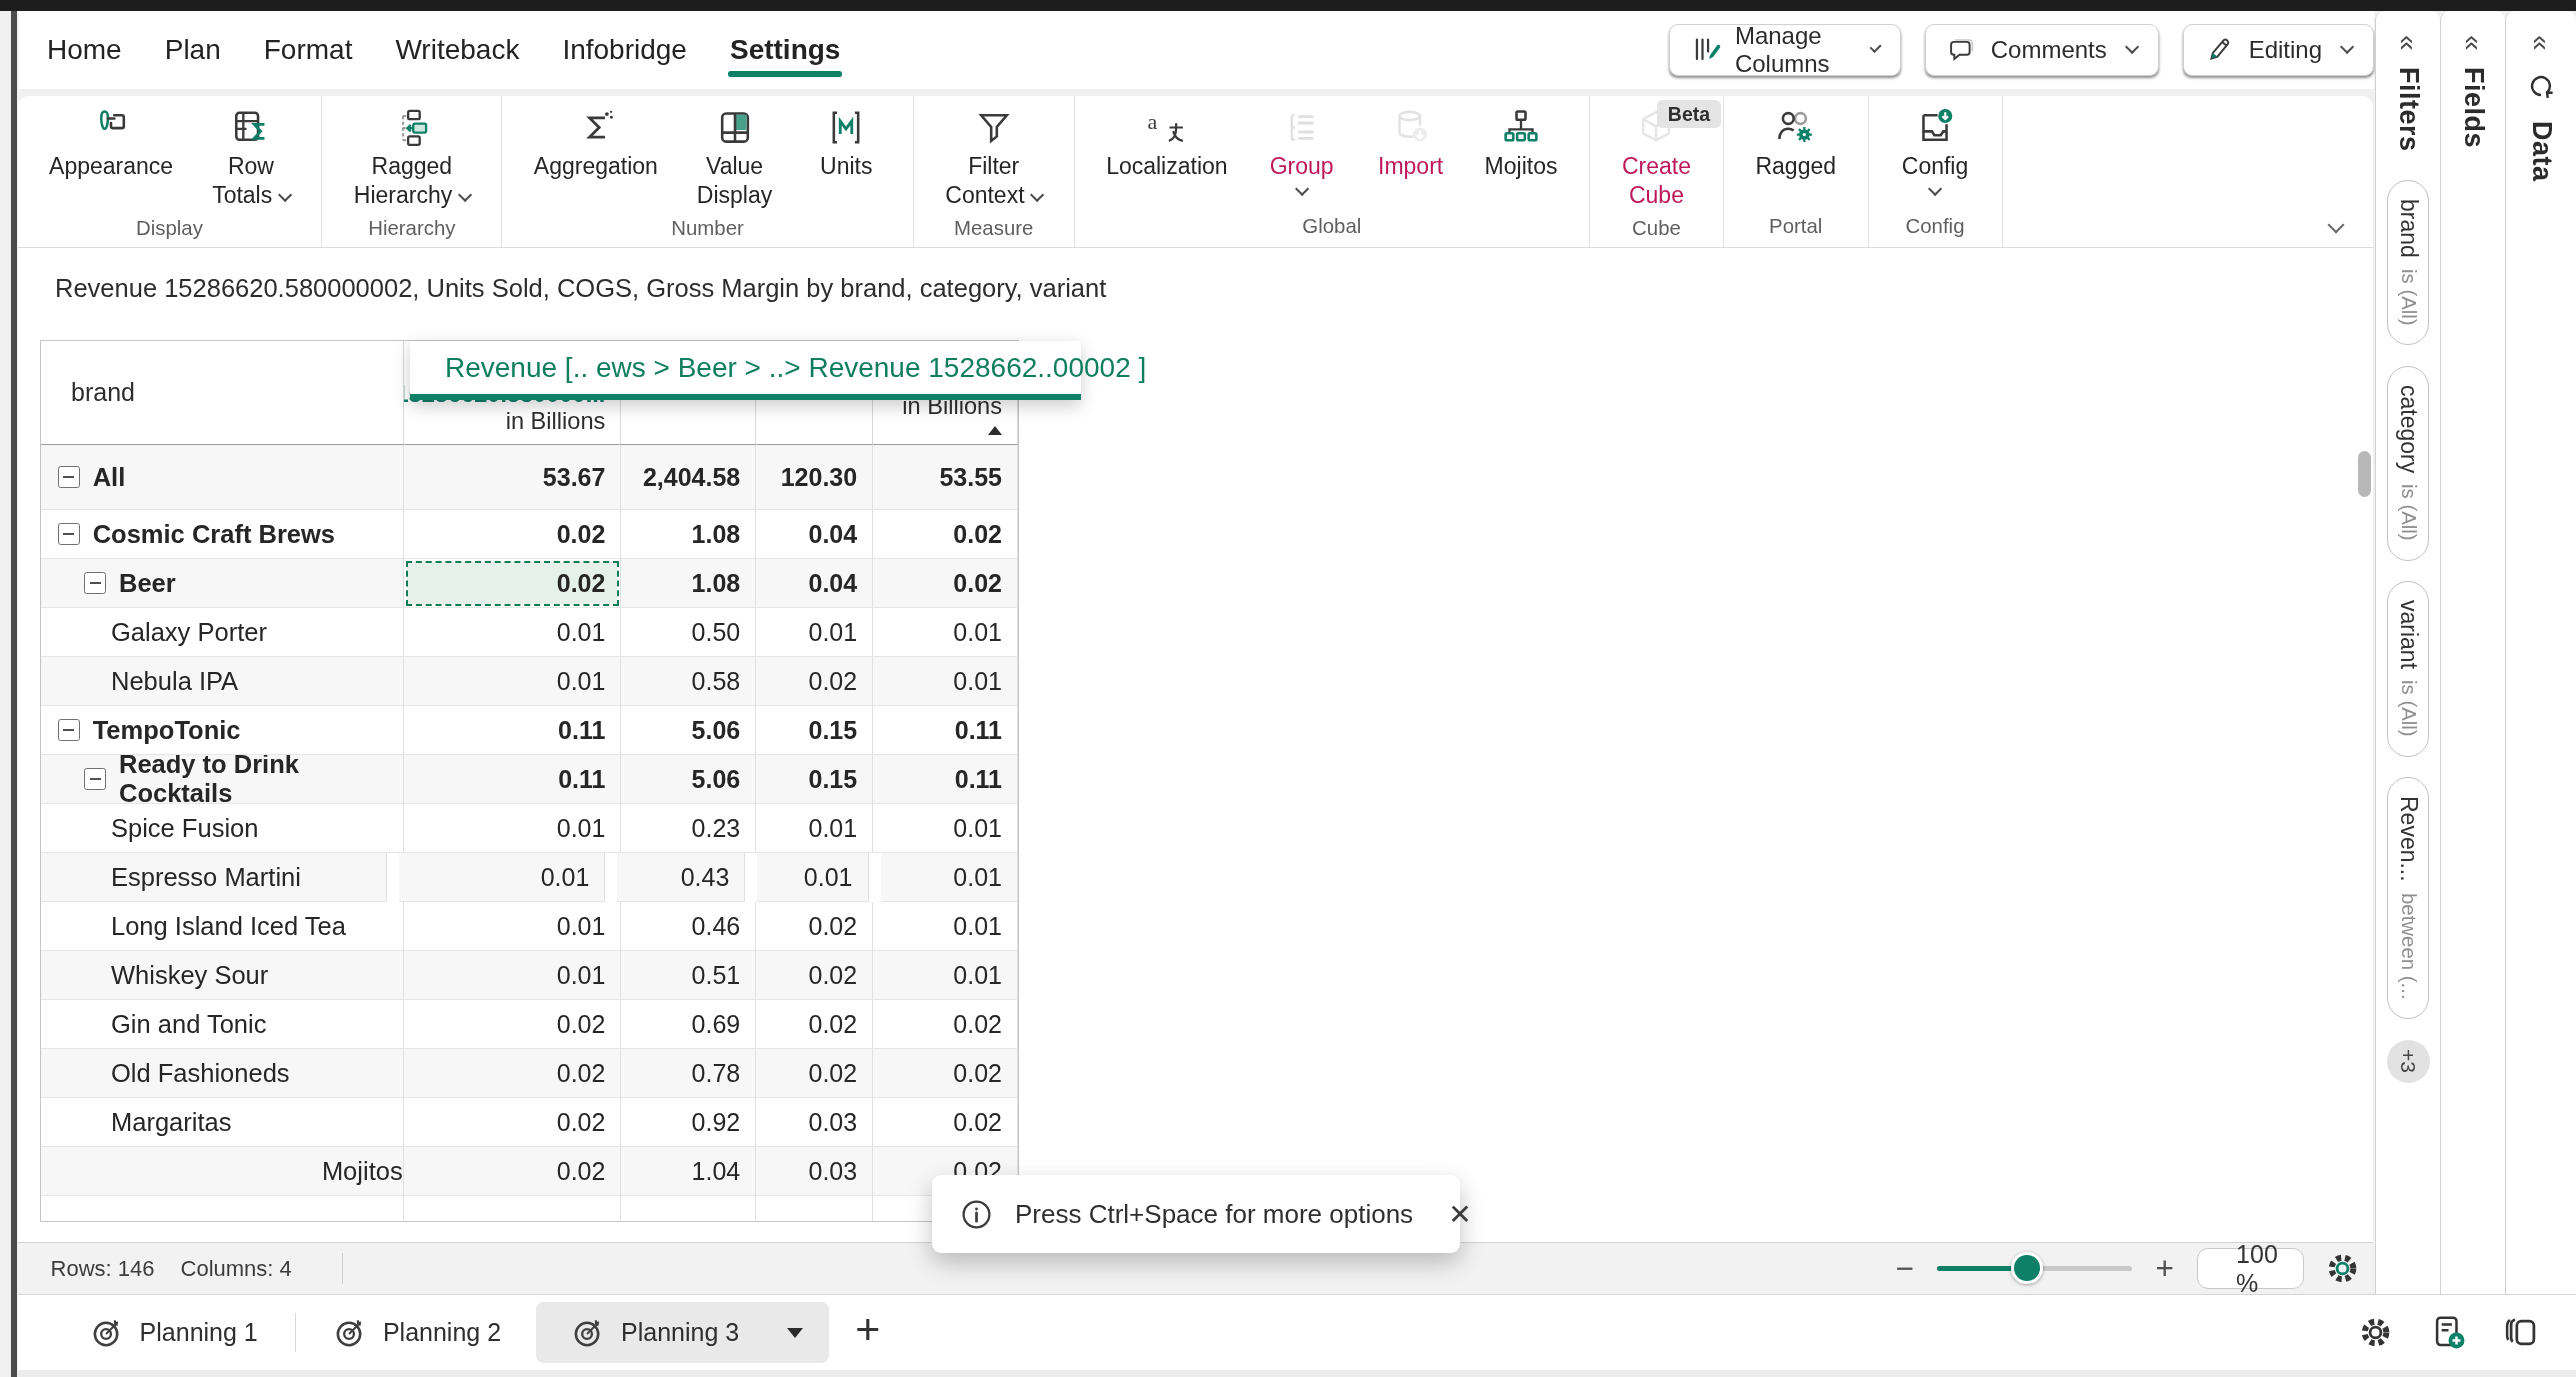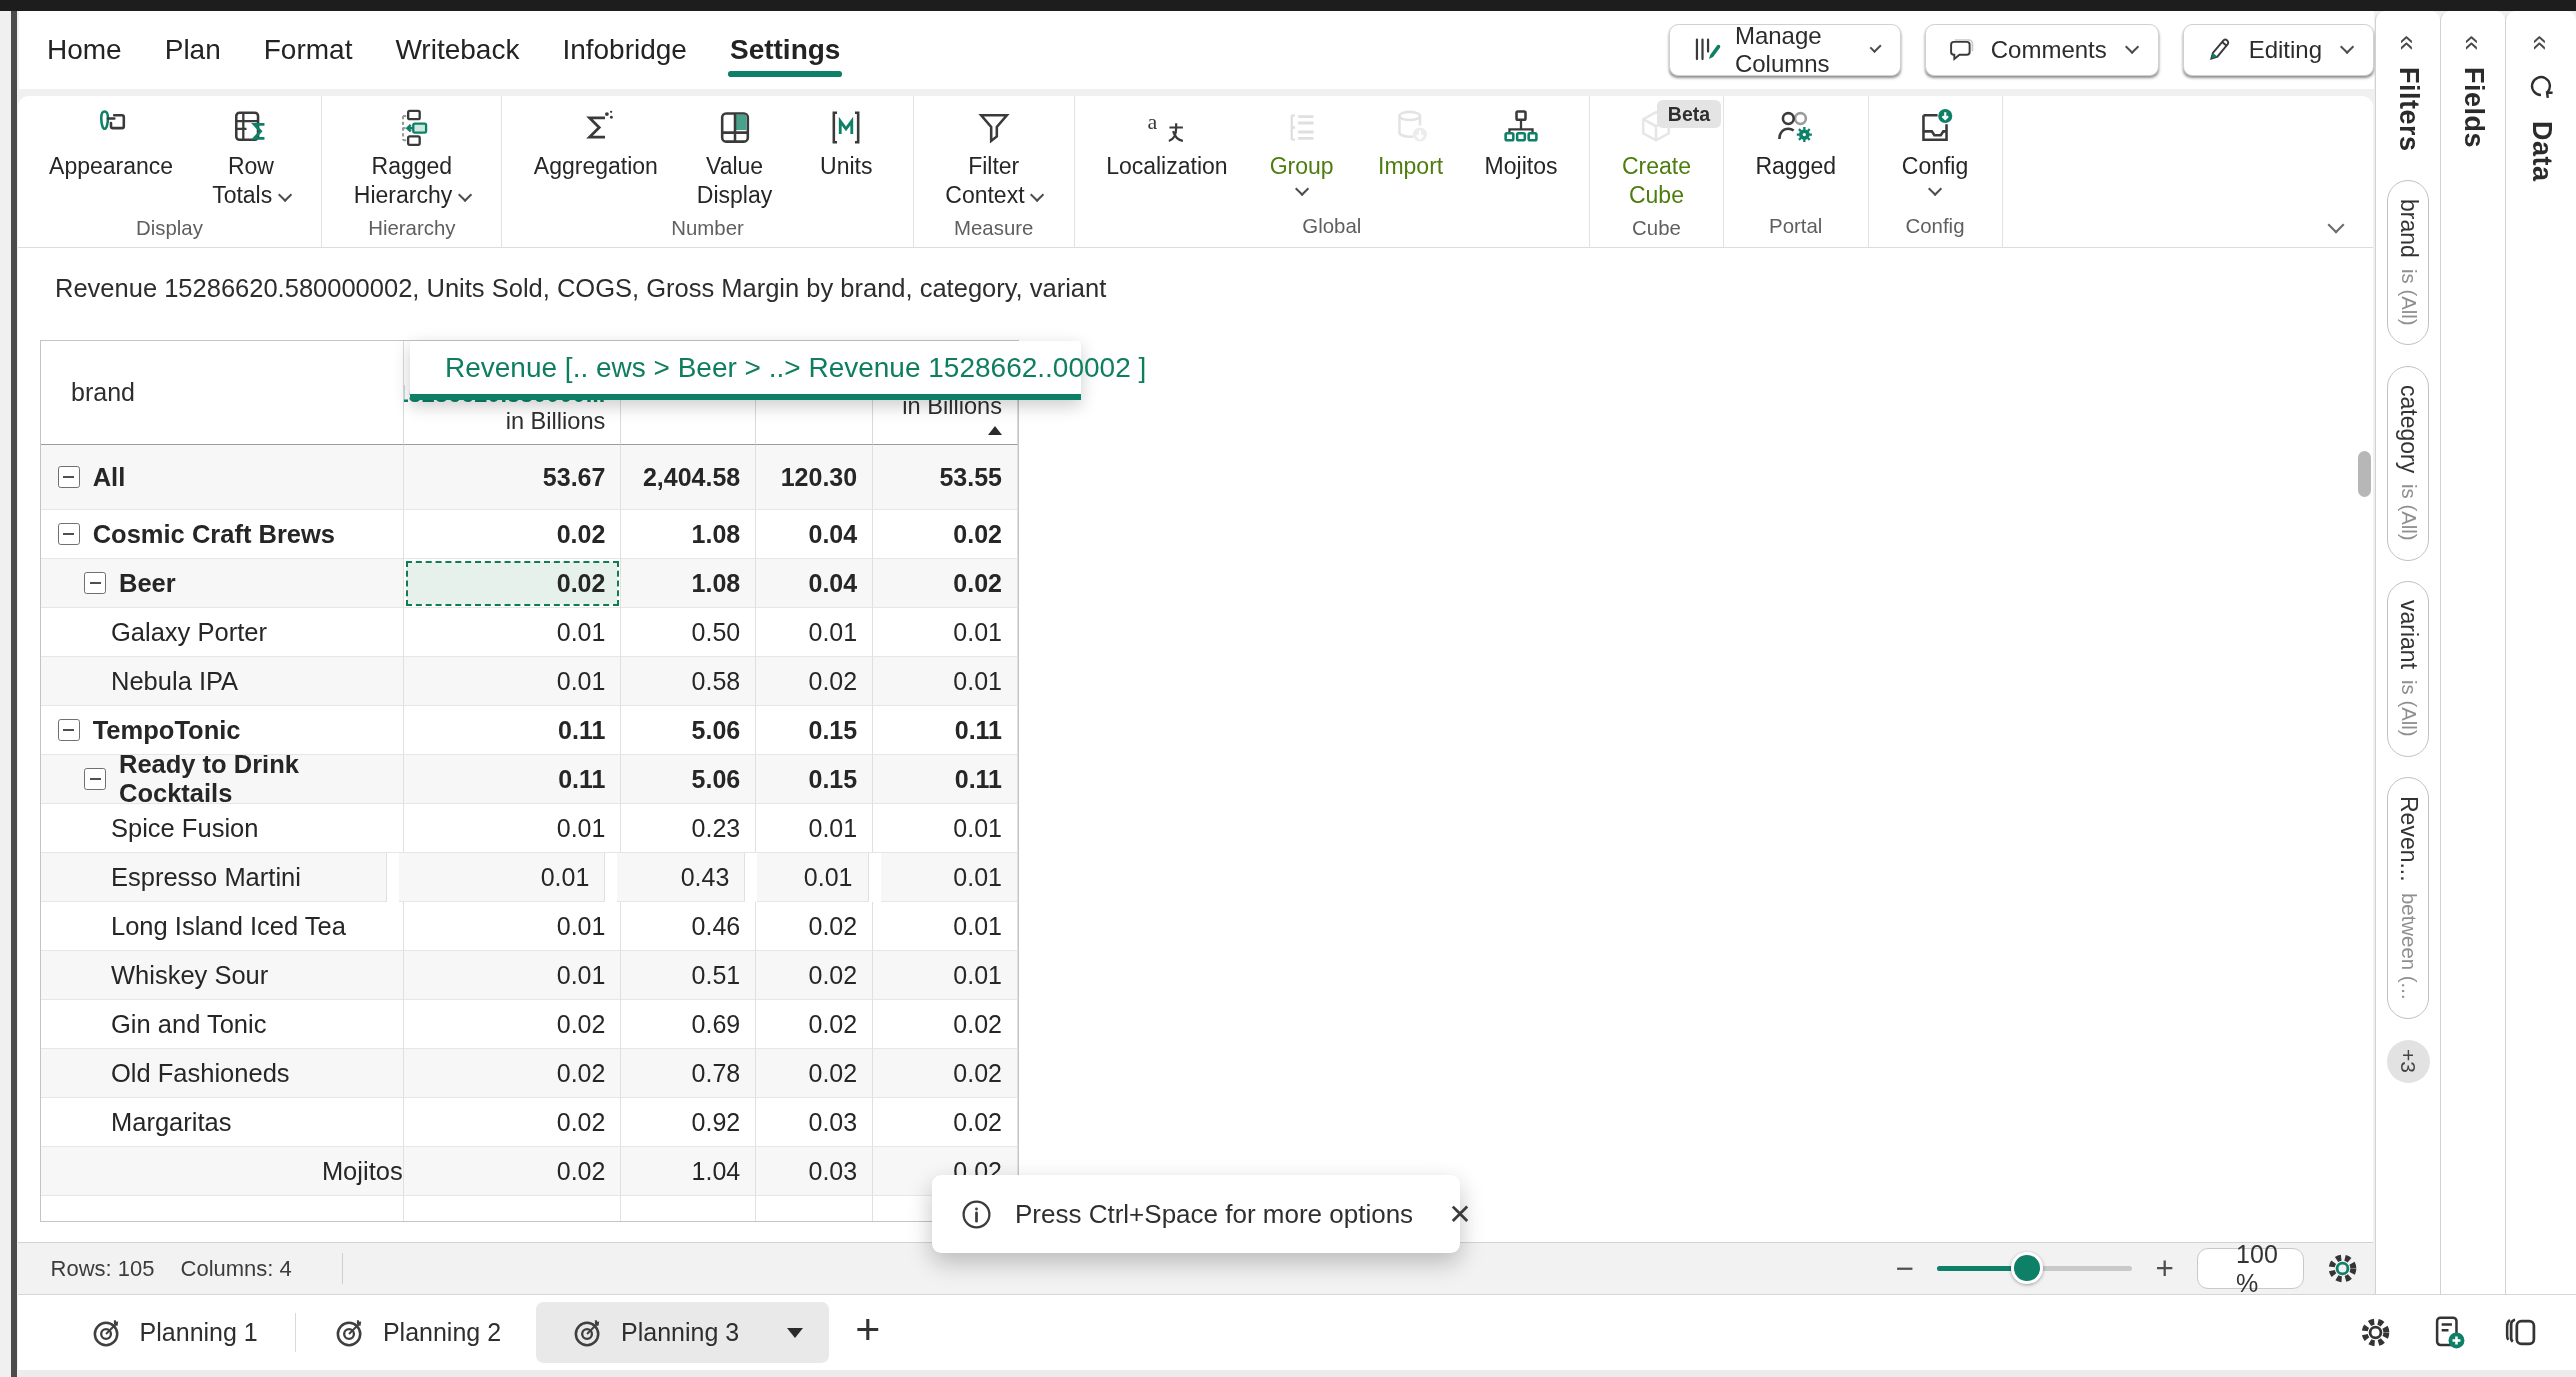--- a/index.html
+++ b/index.html
@@ -23,21 +23,21 @@
 
   .chev { display:inline-block; width:10.2px; height:10.2px; border-right:2.2px solid #4c4c4c; border-bottom:2.2px solid #4c4c4c; transform:rotate(45deg); margin-left:7.4px; position:relative; top:-2.8px; }
 
   
   .ribbon { position:absolute; left:17.6px; top:96px; width:2355px; height:152px; background:#fff; border-radius:11px 11px 0 0; border-bottom:1.4px solid #dcdcdc; display:flex; align-items:stretch; }
   .rb-group { display:flex; flex-direction:column; border-right:1.4px solid #e2e2e2; padding:9.3px 18.5px 3.7px 18.5px; }
   .rb-items { display:flex; flex:1; justify-content:center; gap:13px; }
   .rb-item { display:flex; flex-direction:column; align-items:center; padding:1.9px 13px; min-width:96px; position:relative; cursor:pointer; }
   .rb-item svg { width:44px; height:41px; }
   .rb-label { font-size:23px; color:#262626; text-align:center; line-height:29px; margin-top:3.7px; white-space:nowrap; }
-  .rb-item.disabled .rb-label { color:#4d7c0f; }
+  .rb-item.disabled .rb-label { color:#be185d; }
   .rb-item.disabled svg { opacity:.45; filter:grayscale(1); }
   .rb-chev-line { margin-top:1.9px; }
   .rb-chev-line .chev { margin-left:0; }
   .rb-group-label { font-size:20.4px; color:#5f5f5f; text-align:center; padding:5.6px 0 5.6px 0; }
   .beta-badge { position:absolute; top:-5.6px; right:-16.7px; background:#e4e4e4; border-radius:5.6px; padding:2.8px 11px; font-size:19.5px; font-weight:700; color:#2f2f2f; }
   .ribbon-collapse { position:absolute; right:31.5px; bottom:15px; }
   .ribbon-collapse .chev { width:12px; height:12px; border-color:#6a6a6a; margin:0; }
 
   
   .content { position:absolute; left:17.6px; top:248px; width:2355px; height:994px; background:#fff; }
@@ -565,21 +565,21 @@
       <circle cx="16" cy="16" r="12.5" fill="none" stroke="#3b3b3b" stroke-width="2.2"></circle>
       <circle cx="16" cy="10.6" r="1.4" fill="#3b3b3b"></circle>
       <path d="M16 14.5v8" stroke="#3b3b3b" stroke-width="2.6" stroke-linecap="round"></path>
     </svg>
   <span class="toast-text">Press Ctrl+Space for more options</span>
   <span class="toast-close">✕</span>
 </div>
 
 <div class="statusbar">
   <div class="status-left">
-    <span>Rows: 105</span>
+    <span>Rows: 146</span>
     <span>Columns: 4</span>
     <span class="status-div"></span>
   </div>
   <div class="zoom-cluster">
     <span class="zsign">−</span>
     <span class="ztrack">
       <span class="zfill"></span>
       <span class="zthumb"></span>
     </span>
     <span class="zsign">+</span>

